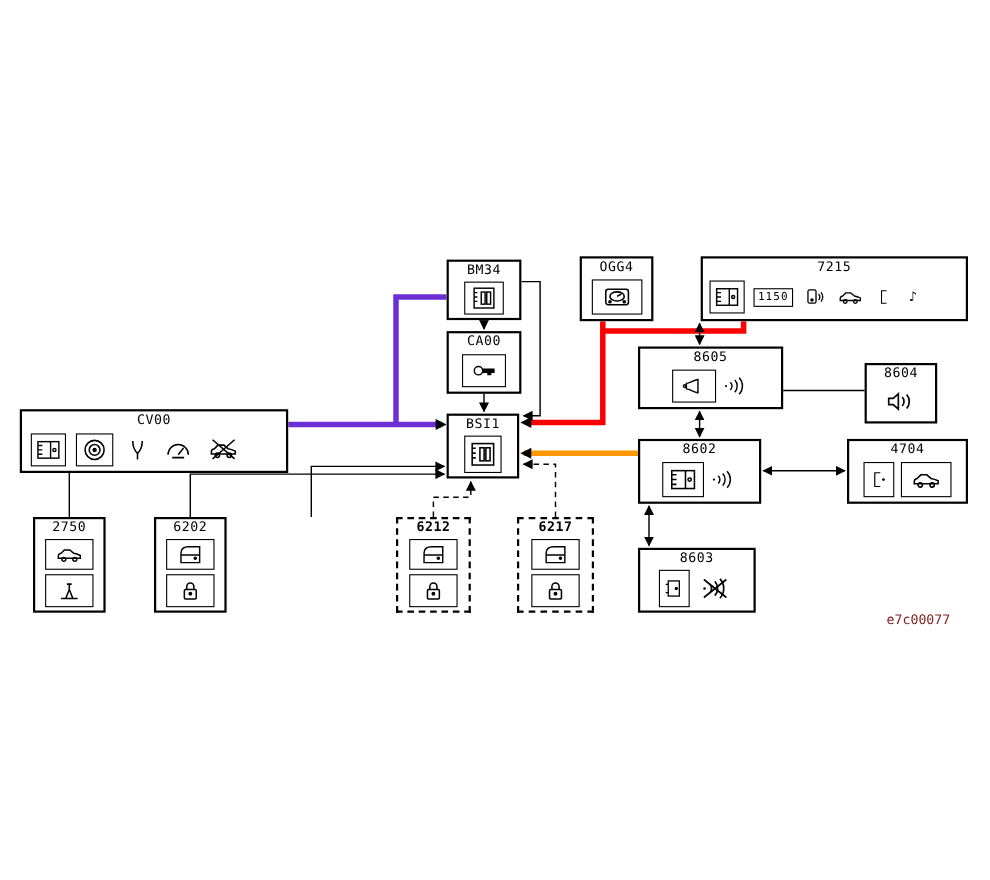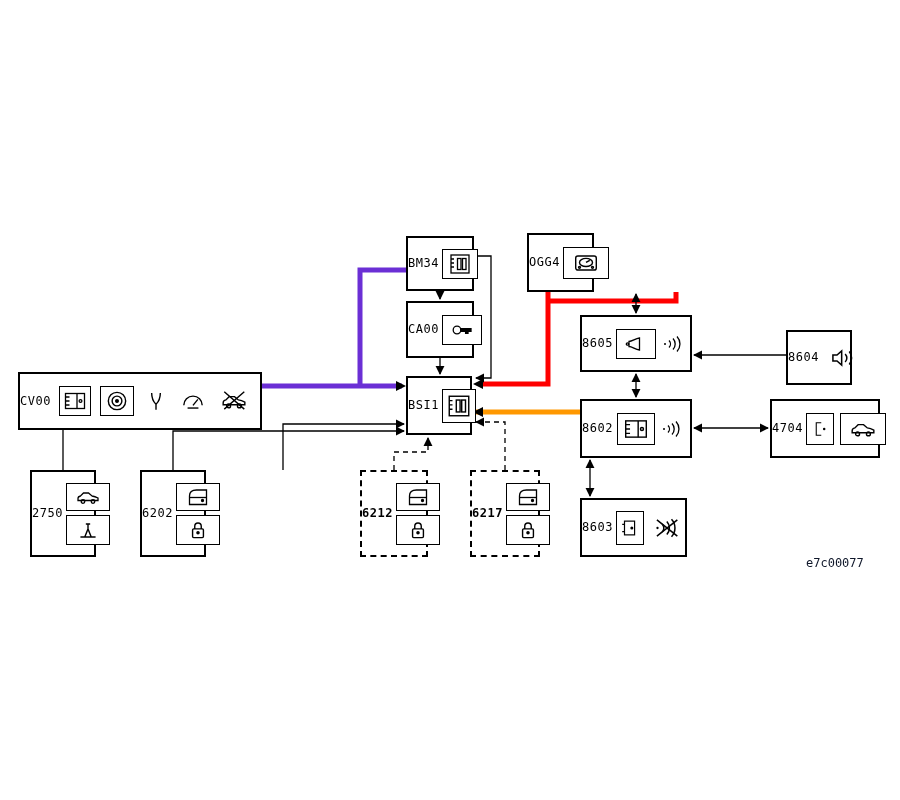--- a/index.html
+++ b/index.html
@@ -8,28 +8,28 @@
   svg.overlay{position:absolute;left:0;top:0;z-index:1;}
   .wire{fill:none;}
   .thin{stroke:#000;stroke-width:1.3;}
   .thick{stroke-width:5;}
   .dash{stroke-dasharray:5 4;}
   .purple{stroke:var(--purple,#6B2FD5);}
   .red{stroke:var(--red,#FF0000);}
   .orange{stroke:var(--orange,#FF9800);}
 
   .box{position:absolute;background:#fff;border:2px solid #000;z-index:2;box-sizing:border-box;
-       display:flex;flex-direction:row;align-items:center;}
+       display:flex;flex-direction:column;align-items:center;}
   .box.dashedbox{border-style:dashed;font-weight:bold;}
   .lbl{font-size:12px;line-height:15px;letter-spacing:.5px;color:#000;}
   .cells{display:flex;flex-direction:row;align-items:center;justify-content:center;gap:6px;flex:1;width:100%;padding:1px 3px;box-sizing:border-box;}
   .cells.col{flex-direction:column;gap:4px;}
   .cell{border:1px solid #000;background:#fff;display:flex;align-items:center;justify-content:center;box-sizing:border-box;flex:0 0 auto;}
   .disp{font-size:10px;letter-spacing:1px;padding:2px 3px;}
-  .caption{position:absolute;font-size:12px;color:#0f172a;z-index:2;}
+  .caption{position:absolute;font-size:12px;color:#7f1d1d;z-index:2;}
   svg .s{fill:none;stroke:#000;stroke-width:1.3;}
 </style>
 </head>
 <body>
 
 <div class="canvas">
 
   <svg width="0" height="0" style="position:absolute" aria-hidden="true">
     <defs>
       <g id="g-connector" class="s">
@@ -184,22 +184,45 @@
     <div class="lbl">OGG4</div>
     <div class="cells">
       <div class="cell" style="width:46px;height:32px">
         <svg width="34" height="26" viewBox="0 0 24 24">
             <use href="#g-cluster"></use>
           </svg>
       </div>
     </div>
   </div>
 
-
-  <div class="box" style="left:580px;top:315px;width:112px;height:57px">
+  <div class="box" style="left:637px;top:233px;width:243px;height:59px">
+    <div class="lbl">7215</div>
+    <div class="cells" style="justify-content:flex-start;padding-left:6px;gap:8px">
+      <div class="cell" style="width:32px;height:30px">
+        <svg width="24" height="24" viewBox="0 0 24 24">
+            <use href="#g-comb"></use>
+          </svg>
+      </div>
+      <div class="cell disp">1150</div>
+      <svg width="22" height="22" viewBox="0 0 24 24">
+          <use href="#g-remote"></use>
+        </svg>
+      <svg width="28" height="22" viewBox="0 0 24 24">
+          <use href="#g-car"></use>
+        </svg>
+      <svg width="18" height="22" viewBox="0 0 24 24">
+          <use href="#g-bracket"></use>
+        </svg>
+      <svg width="18" height="22" viewBox="0 0 24 24">
+          <use href="#g-note"></use>
+        </svg>
+    </div>
+  </div>
+
+  <div class="box" style="left:580px;top:315px;width:132px;height:57px">
     <div class="lbl">8605</div>
     <div class="cells">
       <div class="cell" style="width:40px;height:30px">
         <svg width="30" height="24" viewBox="0 0 24 24">
             <use href="#g-horn"></use>
           </svg>
       </div>
       <svg width="24" height="24" viewBox="0 0 24 24">
           <use href="#g-waves"></use>
         </svg>

